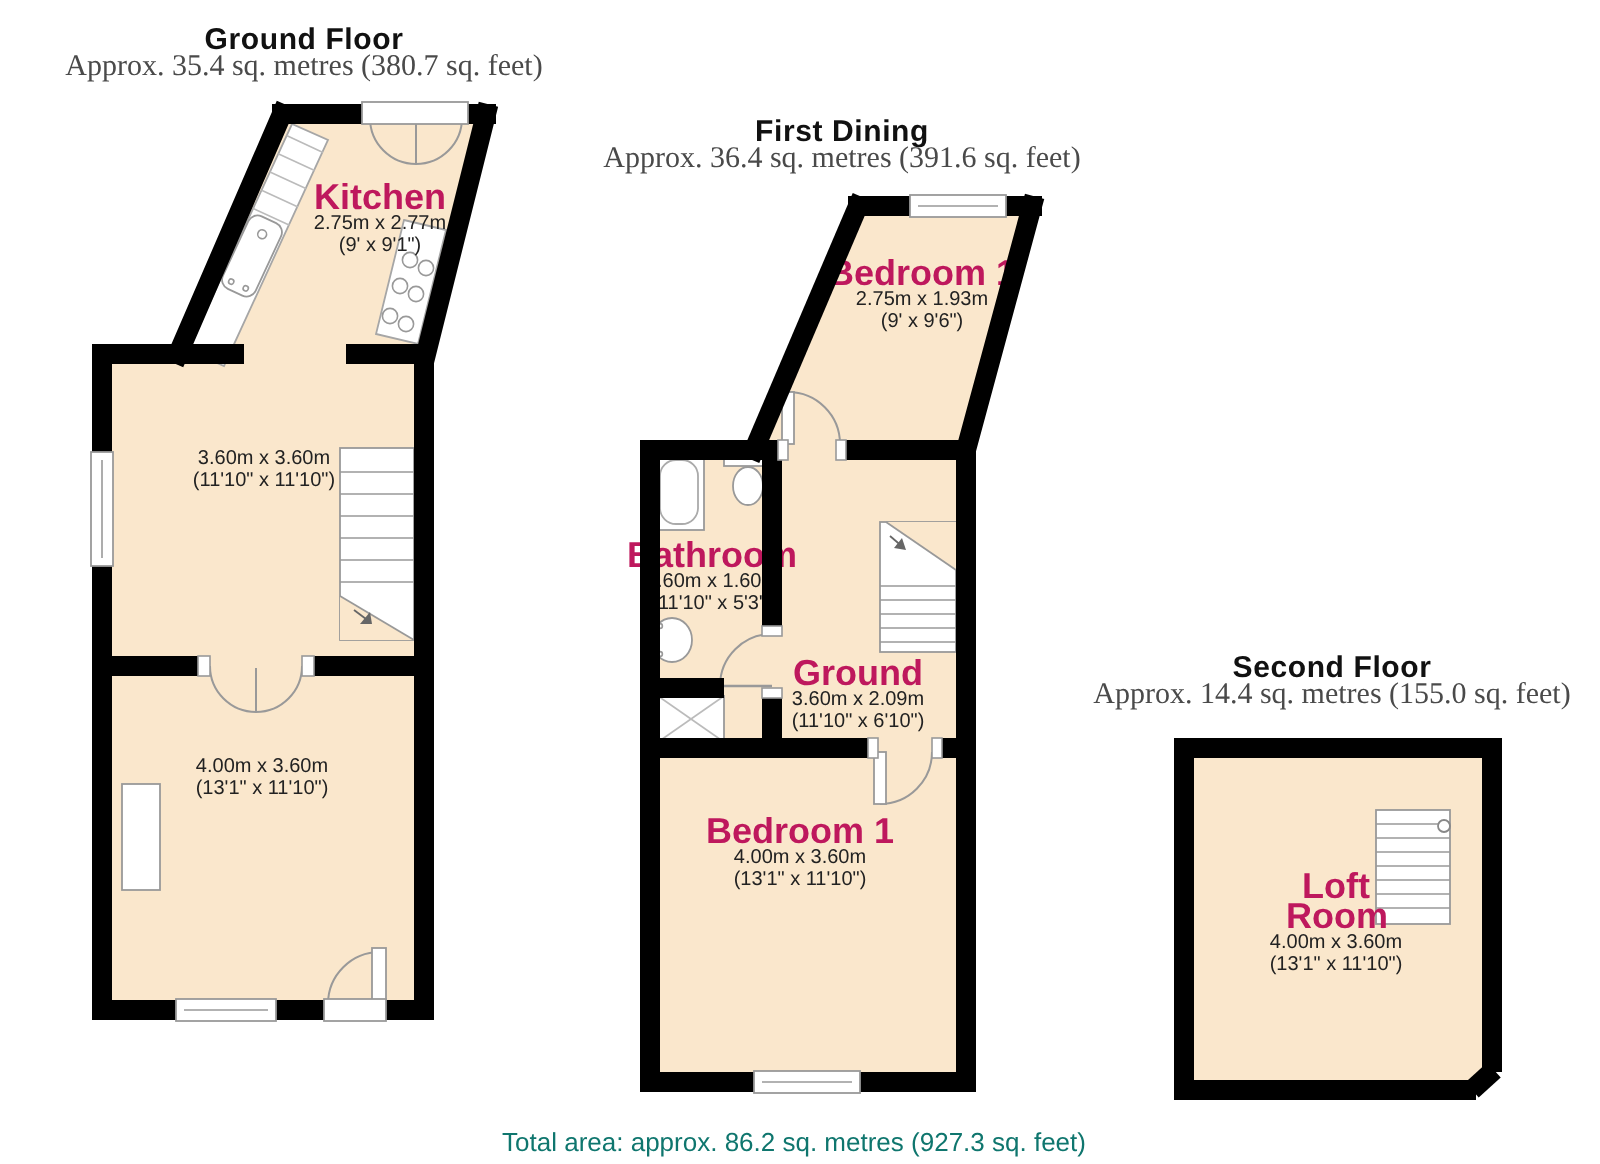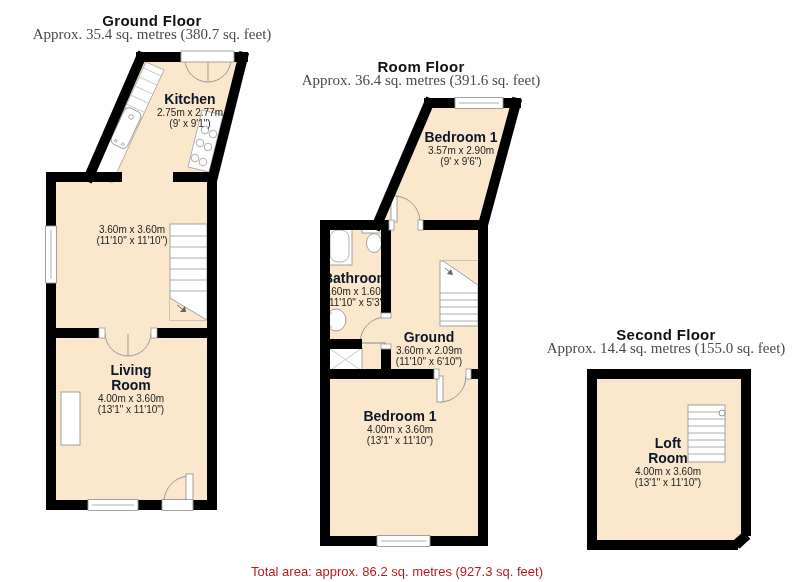--- a/index.html
+++ b/index.html
@@ -7,25 +7,25 @@
     position:relative;width:800px;height:582px;background:#ffffff;overflow:hidden;
     font-family:"Liberation Sans", sans-serif;
   }
   #stage svg{position:absolute;left:0;top:0;}
   #base-svg{z-index:0;}
   #walls-svg{z-index:2;pointer-events:none;}
   .lbl{position:absolute;z-index:1;transform:translate(-50%,-50%);
        display:flex;flex-direction:column;align-items:center;text-align:center;}
   .floor-title{font-size:15px;font-weight:bold;color:#111;white-space:nowrap;letter-spacing:.3px;}
   .floor-sub{font-size:15px;color:#4a4a4a;white-space:nowrap;font-family:Liberation Serif, serif;}
-  .room-name{font-size:14px;font-weight:bold;color:#0f172a;line-height:15px;}
+  .room-name{font-size:18px;font-weight:bold;color:#be185d;line-height:15px;}
   .room-dims{font-size:10px;color:#222;line-height:11px;white-space:nowrap;}
   .narrow .room-name{width:80px;}
   .xnarrow .room-name{width:50px;}
-  .footer-text{font-size:13px;color:#b91c1c;white-space:nowrap;}
+  .footer-text{font-size:13px;color:#0f766e;white-space:nowrap;}
 </style>
 </head>
 <body>
 
 <div id="stage">
 
   <svg id="base-svg" width="800" height="582" viewBox="0 0 800 582">
 
     <g>
       <path d="M141,57 L243,57 L213,177 L212,505 L51,505 L51,177 L89,177 Z" fill="#FAE7CC"></path>
@@ -168,31 +168,30 @@
     <div class="room-dims">2.75m x 2.77m</div>
     <div class="room-dims">(9' x 9'1")</div>
   </div>
 
   <div class="lbl narrow" style="left:132px;top:235px">
     <div class="room-dims">3.60m x 3.60m</div>
     <div class="room-dims">(11'10" x 11'10")</div>
   </div>
 
   <div class="lbl narrow" style="left:131px;top:389px">
-    <div class="room-name">Living Room</div>
     <div class="room-dims">4.00m x 3.60m</div>
     <div class="room-dims">(13'1" x 11'10")</div>
   </div>
 
-  <div class="lbl floor-title" style="left:421px;top:66px">Room Floor</div>
+  <div class="lbl floor-title" style="left:421px;top:66px">First Dining</div>
   <div class="lbl floor-sub" style="left:421px;top:80px">Approx. 36.4 sq. metres (391.6 sq. feet)</div>
 
   <div class="lbl" style="left:461px;top:148px">
     <div class="room-name">Bedroom 1</div>
-    <div class="room-dims">3.57m x 2.90m</div>
+    <div class="room-dims">2.75m x 1.93m</div>
     <div class="room-dims">(9' x 9'6")</div>
   </div>
 
   <div class="lbl" style="left:356px;top:289px">
     <div class="room-name">Bathroom</div>
     <div class="room-dims">3.60m x 1.60m</div>
     <div class="room-dims">(11'10" x 5'3")</div>
   </div>
 
   <div class="lbl" style="left:429px;top:348px">

